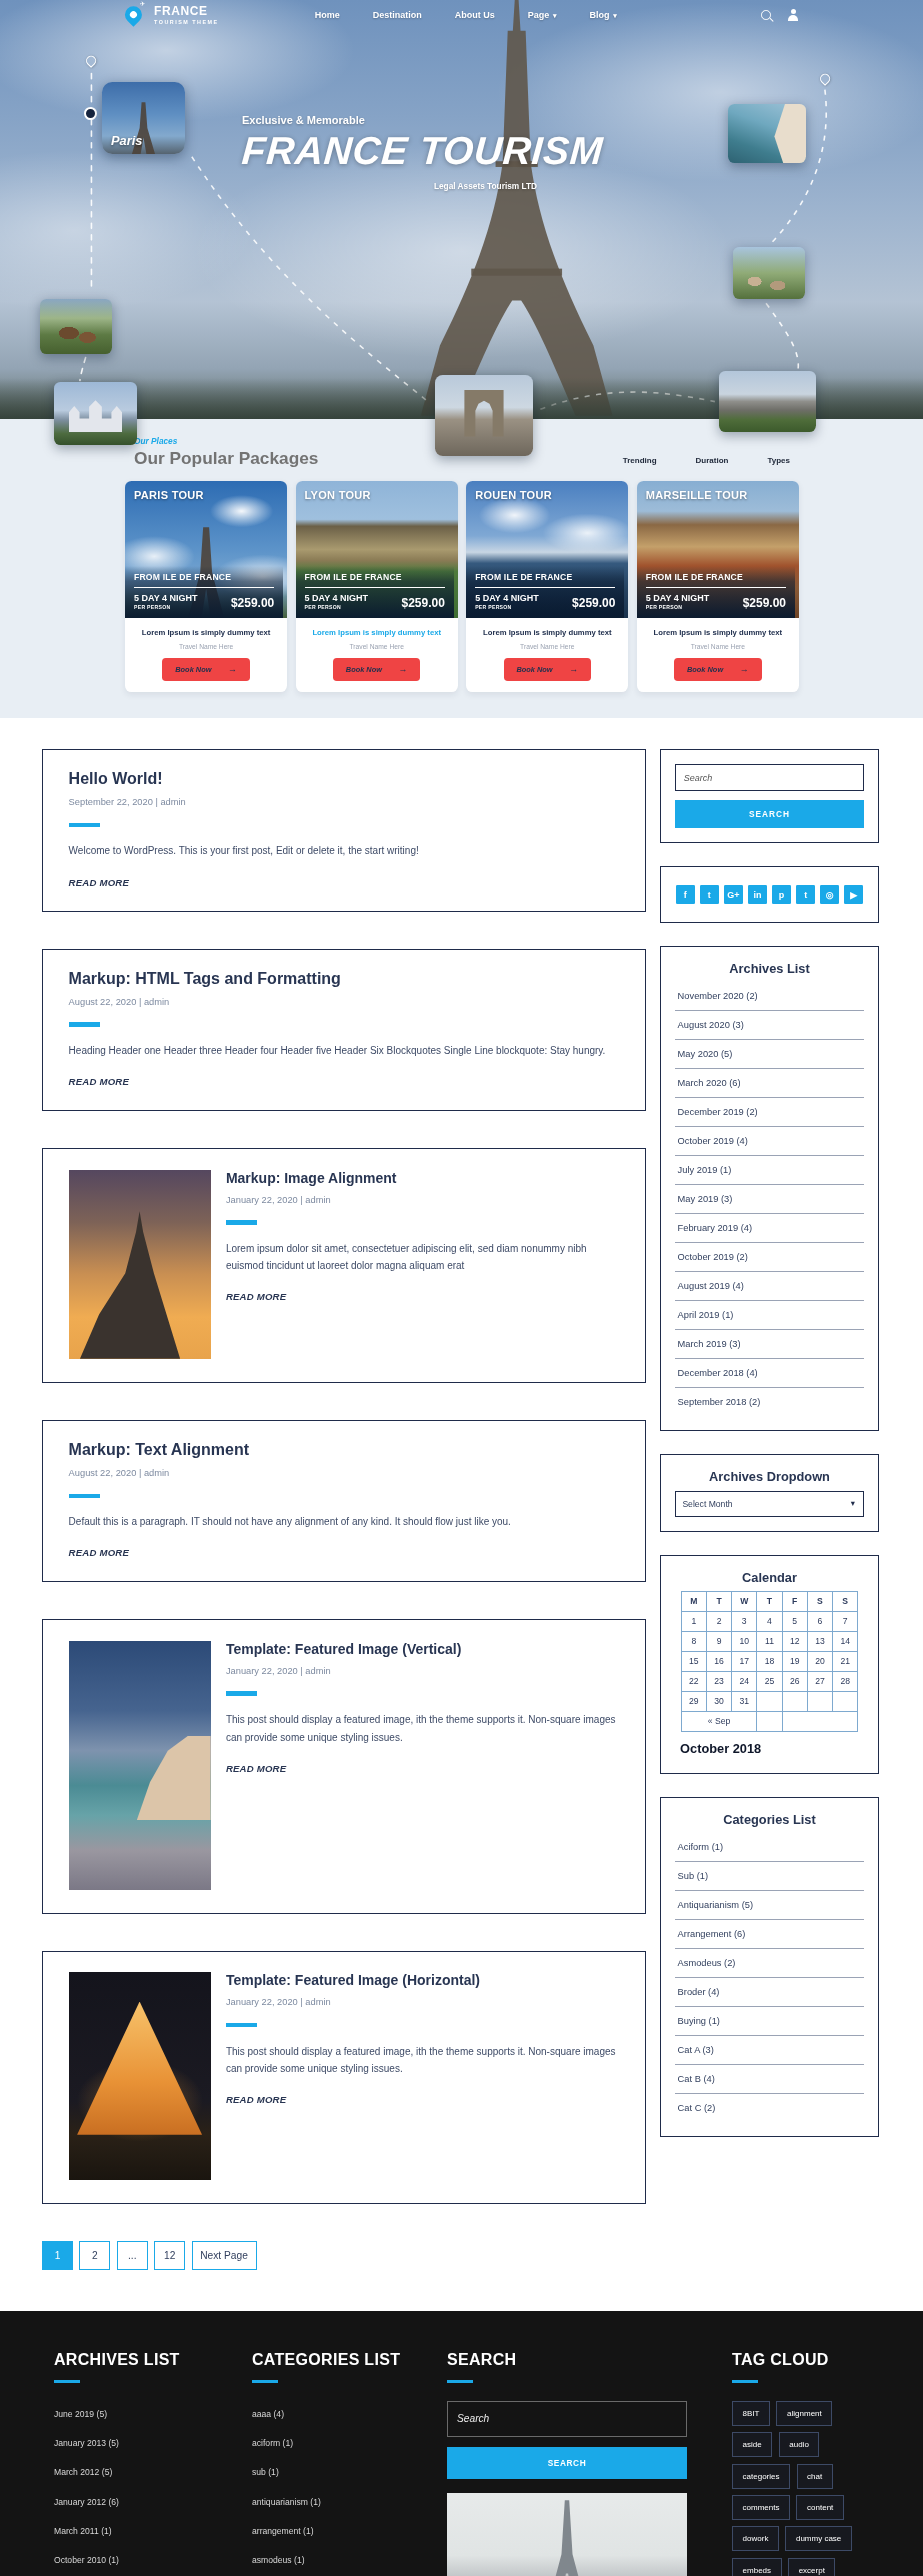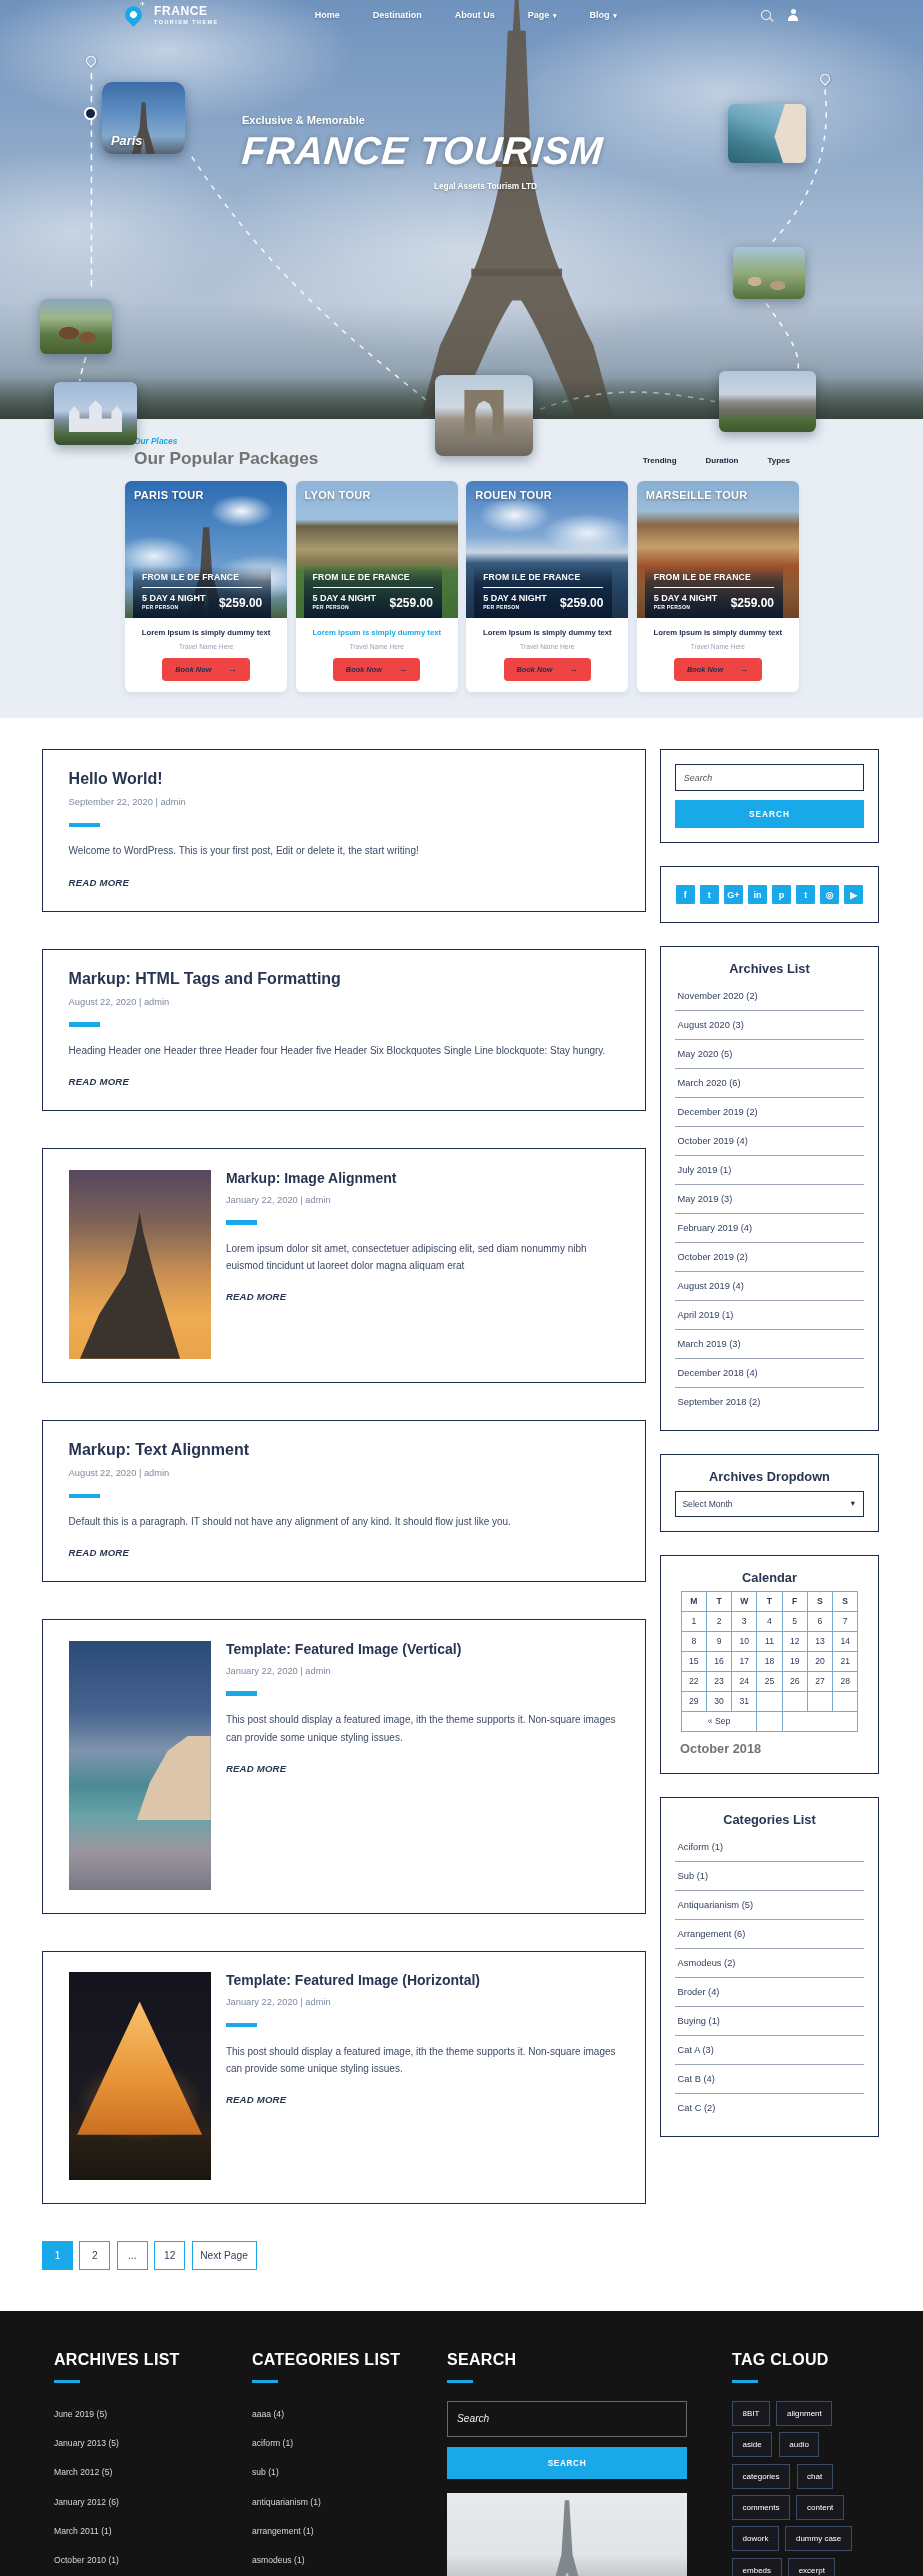--- a/index.html
+++ b/index.html
@@ -71,40 +71,40 @@
   .map-pin { position:absolute; width:9.6px; height:9.6px; border:1.9px solid #fff; border-radius:50% 50% 50% 0; transform:rotate(-45deg); z-index:4; box-shadow:0 0.6px 2.6px rgba(0,0,0,.3); }
   .pin-left { left:86px; top:56px; }
   .pin-right { left:820px; top:74px; }
   .dot-pin { position:absolute; left:84px; top:107px; width:12.8px; height:12.8px; border:2.6px solid #fff; background:#16243e; border-radius:50%; z-index:4; }
 
   
   .packages { background:#e8eef4; padding:16.6px 125px 25.6px 125px; position:relative; z-index:1; }
   .pkg-head { display:flex; align-items:flex-end; justify-content:space-between; padding:0 9px 11.5px 9px; }
   .pkg-kicker { color:#1aa9e8; font-size:8.3px; font-weight:800; font-style:italic; }
   .pkg-title { color:#737373; font-size:17.3px; font-weight:800; margin-top:2.6px; }
-  .pkg-filters { display:flex; gap:29px; padding-bottom:3.8px; }
+  .pkg-filters { display:flex; gap:39px; padding-bottom:3.8px; }
   .pkg-filters span { font-size:8px; font-weight:700; color:#222b3c; cursor:pointer; }
   .cards { display:flex; gap:8.3px; }
   .card { flex:1; background:#fff; border-radius:6.4px; overflow:hidden; box-shadow:0 2.6px 6.4px rgba(20,40,70,.08); }
   .card-img { position:relative; height:137px; }
   .ci-paris { background:
       radial-gradient(45px 23px at 72% 22%, rgba(255,255,255,.95), transparent 70%),
       radial-gradient(58px 29px at 18% 55%, rgba(255,255,255,.85), transparent 70%),
       radial-gradient(70px 32px at 85% 70%, rgba(255,255,255,.8), transparent 70%),
       linear-gradient(180deg,#2d6cb3 0%,#5c93c9 50%,#7ca9d2 75%,#45603c 100%); }
   .ci-lyon { background:linear-gradient(180deg,#8fb4d8 0%,#9fc0de 28%,#6b6047 33%,#a99a6f 50%,#8a7b55 58%,#4e7a3c 66%,#3f6d33 100%); }
   .ci-rouen { background:
       radial-gradient(51px 25.6px at 30% 25%, rgba(255,255,255,.9), transparent 70%),
       radial-gradient(64px 28px at 75% 38%, rgba(255,255,255,.85), transparent 70%),
       linear-gradient(180deg,#4a7fc0 0%,#7fa8d4 40%,#c8d6e4 52%,#35597e 60%,#24415f 80%,#19324d 100%); }
   .ci-marseille { background:linear-gradient(180deg,#87aed2 0%,#9dbcd8 22%,#8a6844 32%,#c4a06a 48%,#a0522d 62%,#8a5a36 78%,#6e4426 100%); }
   .card-img .mini-tower { width:46%; height:66%; }
   .card-tour { position:absolute; top:8.3px; left:9px; color:#fff; font-size:11px; font-weight:800; letter-spacing:0.3px; z-index:2; text-shadow:0 0.6px 2.6px rgba(0,0,0,.4); }
-  .card-overlay { position:absolute; left:0; right:16px; bottom:0; padding:6.4px 9px 7.7px 9px; z-index:2;
-      background:linear-gradient(180deg, rgba(9,26,48,0) 0%, rgba(9,26,48,.55) 30%, rgba(9,26,48,.97) 100%); color:#fff;margin-left:8px; }
+  .card-overlay { position:absolute; left:0; right:4px; bottom:0; padding:6.4px 9px 7.7px 9px; z-index:2;
+      background:linear-gradient(180deg, rgba(9,26,48,0) 0%, rgba(9,26,48,.55) 30%, rgba(9,26,48,.97) 100%); color:#fff; }
   .co-from { font-size:8.6px; font-weight:800; letter-spacing:0.2px; }
   .co-line { height:1.3px; background:#fff; margin:4.5px 0 4.5px 0; }
   .co-row { display:flex; justify-content:space-between; align-items:flex-end; }
   .co-duration { font-size:9px; font-weight:800; }
   .co-per { font-size:5.1px; font-weight:800; letter-spacing:0.3px; margin-top:1.3px; }
   .co-price { font-size:12px; font-weight:800; }
   .card-body { padding:10.2px 7.7px 11.5px 7.7px; text-align:center;border-radius:7px; }
   .card-desc { font-size:7.7px; font-weight:800; color:#22314f; }
   .card-desc.hl { color:#1aa9e8; }
   .card-travel { font-size:6.7px; color:#9aa2b1; margin-top:5.8px; }
@@ -151,21 +151,21 @@
   .w-list { list-style:none; }
   .w-list li { padding:9px 2.6px; font-size:9.3px; color:#33415f; border-bottom:0.6px solid #9aa3b5; cursor:pointer; }
   .w-list li:last-child { border-bottom:none; }
   .select-wrap { position:relative; margin-top:5.1px; }
   .select-wrap select { width:100%; border:1.3px solid #1f2b4a; padding:7px 6.4px; font-size:8.6px; color:#33415f; appearance:none; -webkit-appearance:none; background:#fff; font-family:"Liberation Sans",sans-serif; }
   .select-caret { position:absolute; right:9px; top:7.7px; font-size:8.3px; color:#1f2b4a; pointer-events:none; }
   table.cal { width:94%; margin:5.1px auto 0 auto; border-collapse:collapse; }
   table.cal th, table.cal td { border:0.6px solid #7ea9cf; text-align:center; padding:4.5px 0; font-size:8.6px; color:#2c3a5c; width:14.28%; }
   table.cal th { font-weight:800; }
   table.cal td { cursor:pointer; }
-  .cal-caption { font-size:12.8px; font-weight:800; color:#737373; margin:9px 0 2.6px 5.1px; }
+  .cal-caption { font-size:12.8px; font-weight:800; color:#0f172a; margin:9px 0 2.6px 5.1px; }
 
   
   .footer { background:#141414; padding:40px 54px 51px 54px; display:flex; }
   .f-col h3 { color:#fff; font-size:16px; font-weight:800; letter-spacing:0.3px; }
   .f-bar { width:25.6px; height:3.2px; background:#1aa9e8; margin-top:10.2px; }
   .f-list { list-style:none; margin-top:16.6px; }
   .f-list li { color:#d8d8d8; font-size:8.6px; padding:9.6px 0; cursor:pointer; }
   .f-arch { width:198px; } .f-cats { width:195px; } .f-search { width:240px; } .f-tags { flex:1; margin-left:45px; }
   .f-input { width:100%; margin-top:18px; background:transparent; border:0.6px solid #6a6a6a; color:#eee; padding:11.5px 9px; font-size:10.2px; font-style:italic; font-family:"Liberation Sans",sans-serif; }
   .f-input::placeholder { color:#eee; }

